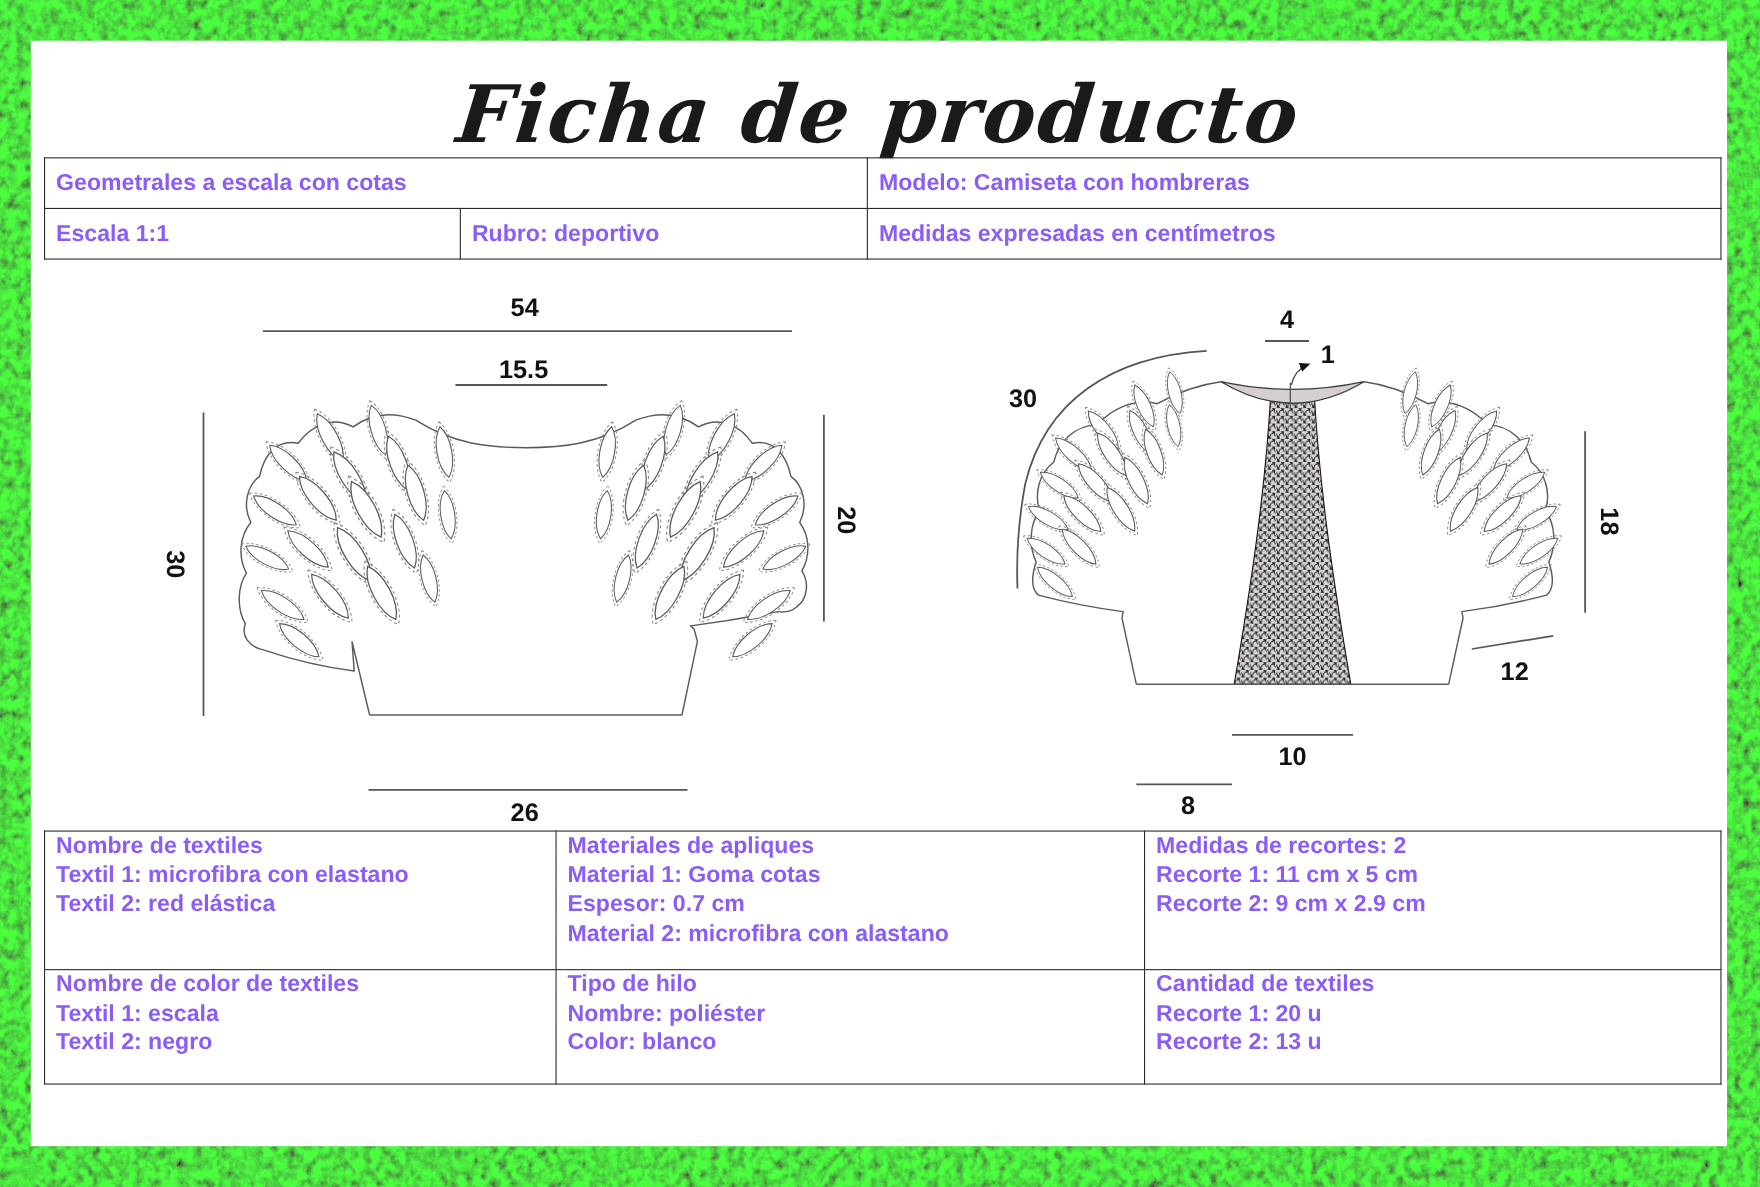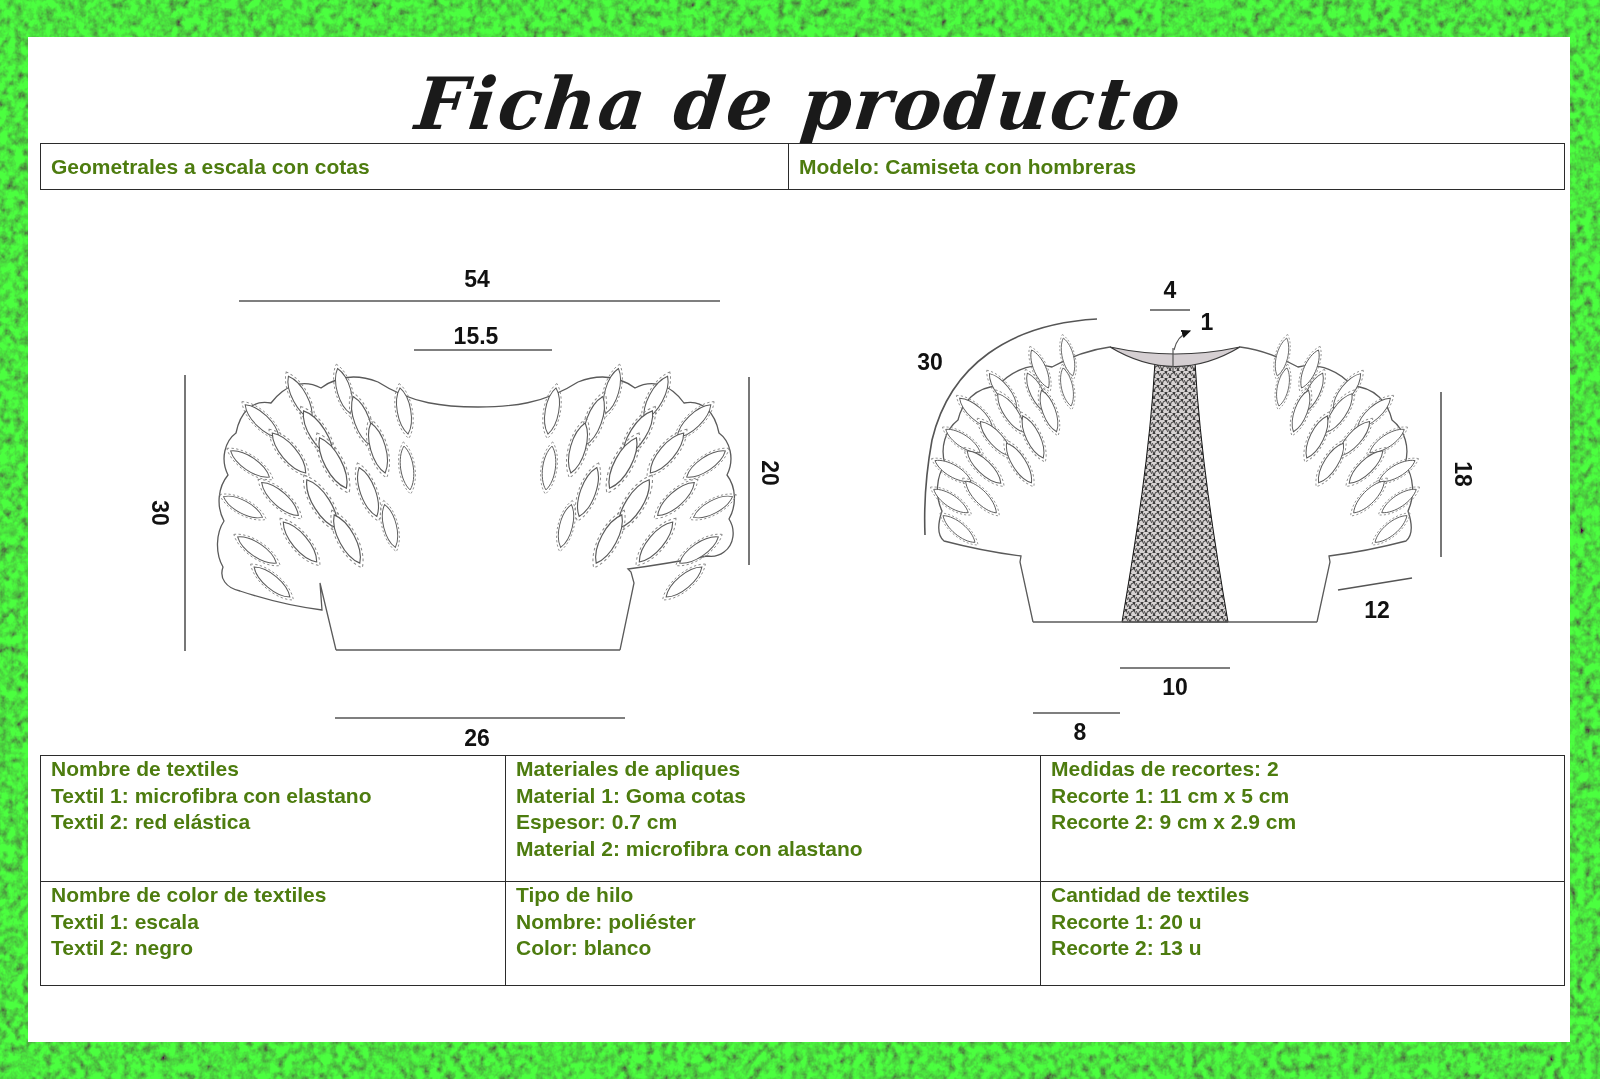--- a/index.html
+++ b/index.html
@@ -14,21 +14,21 @@
     background:#ffffff;z-index:1;
   }
   .page-title{
     position:absolute;top:24px;left:0;width:100%;text-align:center;
     font-family:"DejaVu Serif", serif;font-style:italic;font-weight:bold;
     font-size:72px;letter-spacing:2px;color:#1a1a1a;
     transform:skewX(-6deg);
   }
   table.grid{
     position:absolute;border-collapse:collapse;table-layout:fixed;
-    font-weight:bold;font-size:21px;color:#4d7c0f;
+    font-weight:bold;font-size:21px;color:#8b5cf6;
   }
   table.grid td{border:1.5px solid #2b2b2b;padding:0 0 0 10px;background:#fff;}
   .hdr-table{left:12px;top:106px;width:1524px;}
   .hdr-table td{height:45px;vertical-align:middle;}
   .spec-table{left:12px;top:718px;width:1524px;border-radius:31px;}
   .spec-table td{vertical-align:top;padding:9px 8px 0 10px;line-height:26.5px;}
   .spec-table tr.r1 td{height:125px;}
   .spec-table tr.r2 td{height:103px;margin-left:20px;}
   .drawings{position:absolute;left:0;top:208px;width:1542px;height:505px;}
   svg text.dim{
@@ -62,20 +62,25 @@
   <table class="grid hdr-table">
     <colgroup>
         <col style="width:378px">
         <col style="width:370px">
         <col style="width:776px">
       </colgroup>
     <tbody>
         <tr>
       <td colspan="2">Geometrales a escala con cotas</td>
       <td>Modelo: Camiseta con hombreras</td>
+    </tr>
+    <tr>
+      <td>Escala 1:1</td>
+      <td>Rubro: deportivo</td>
+      <td>Medidas expresadas en centímetros</td>
     </tr>
   </tbody>
     </table>
 
   <svg class="drawings" viewBox="28 245 1542 505" xmlns="http://www.w3.org/2000/svg">
     <defs>
       <g id="leaf">
         <path d="M0,-26 C10,-14 10,14 0,26 C-10,14 -10,-14 0,-26 Z" fill="#fff" stroke="#5a5a5a" stroke-width="1.1"></path>
         <path d="M0,-31 C12.5,-17 12.5,17 0,31 C-12.5,17 -12.5,-17 0,-31 Z" fill="none" stroke="#8a8a8a" stroke-width="1" stroke-dasharray="2.6 2.6"></path>
       </g>

